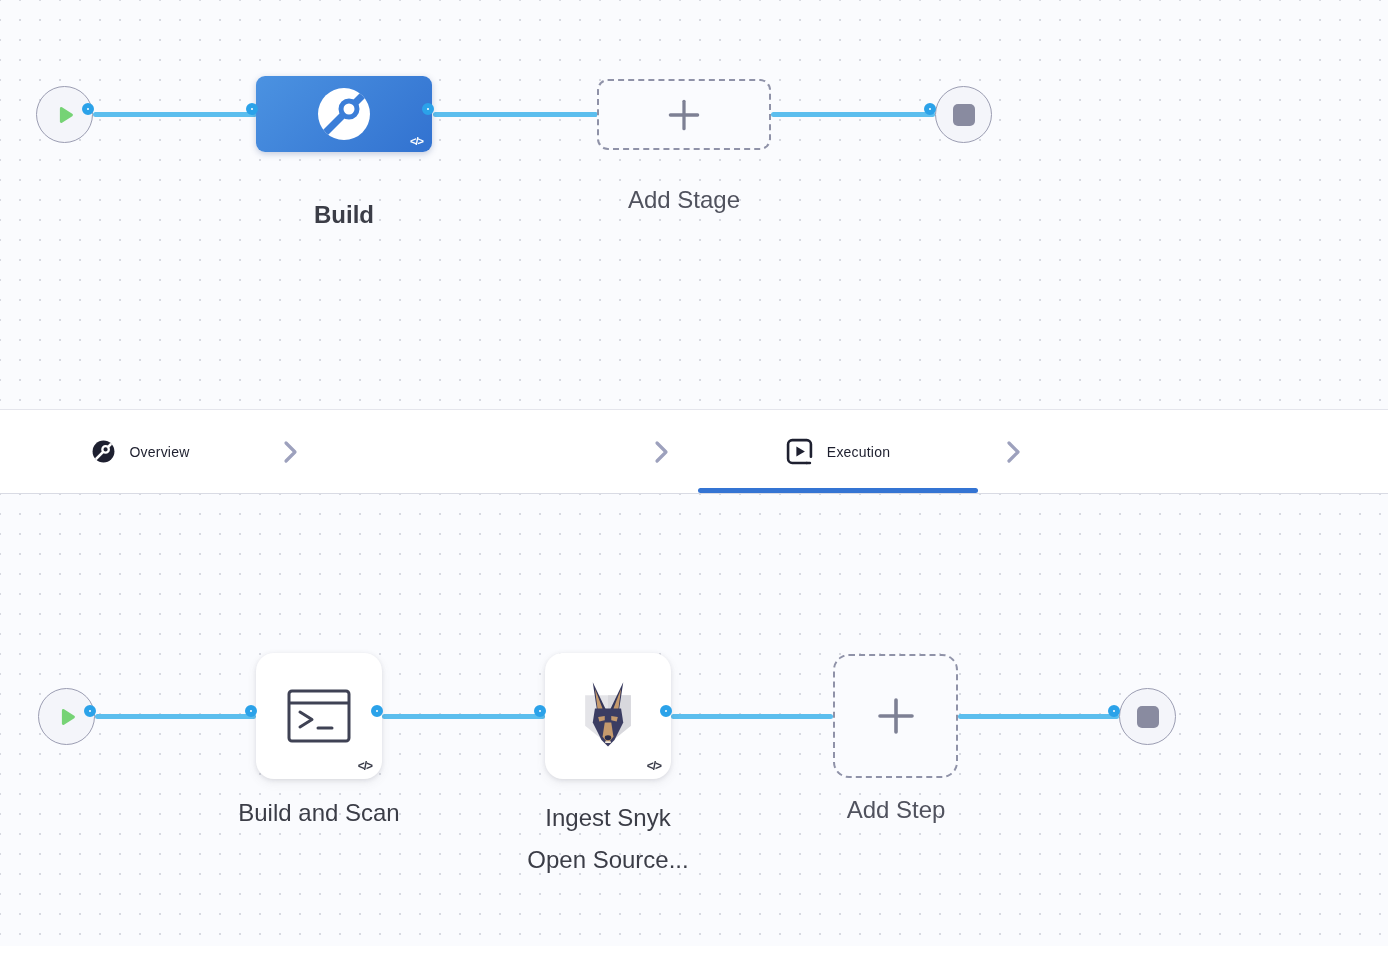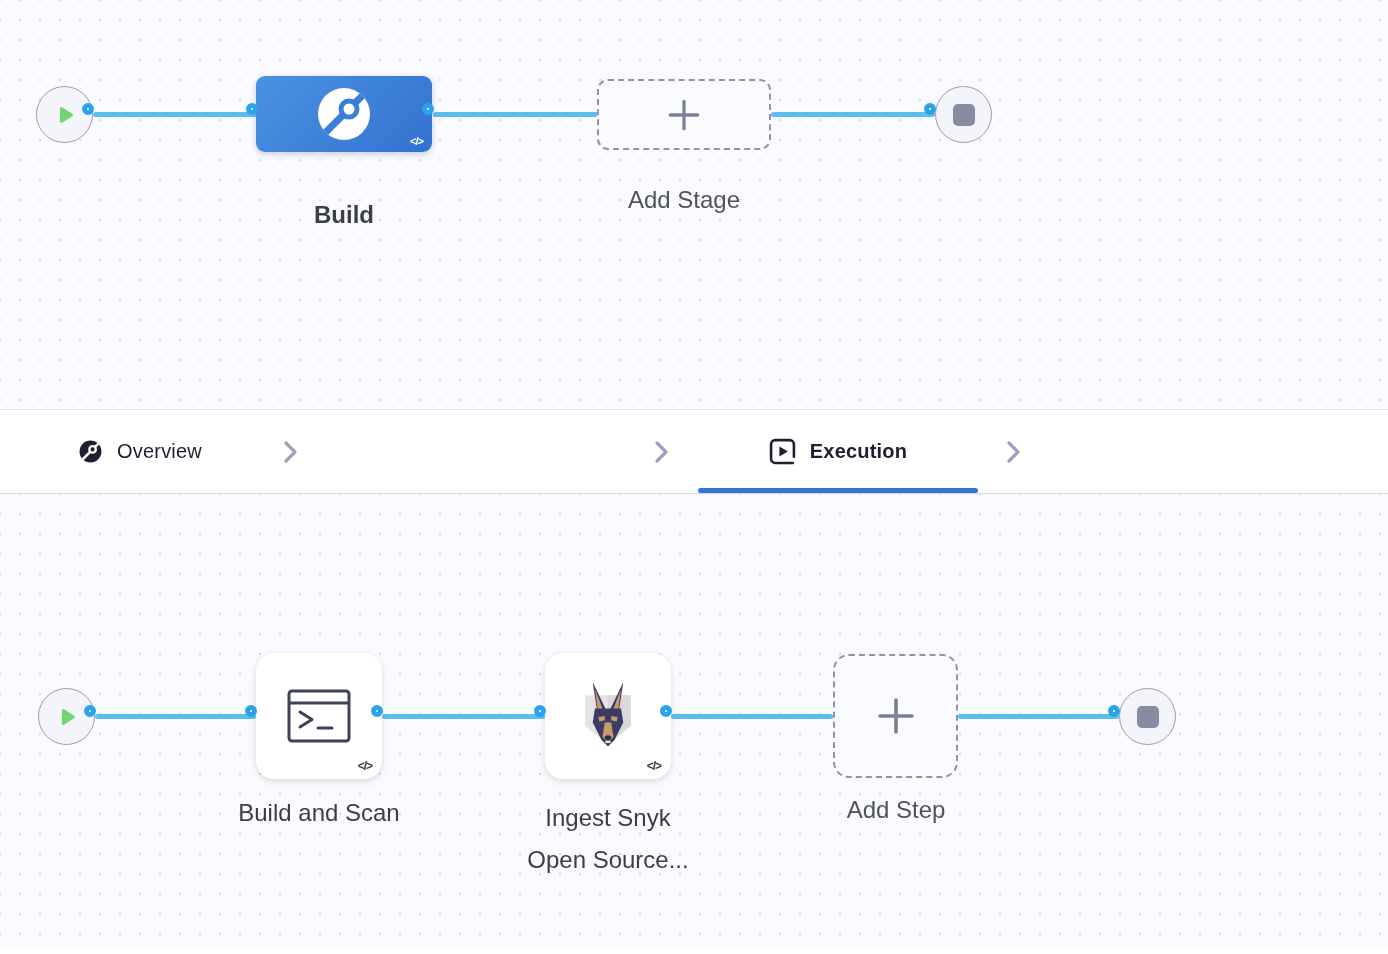--- a/index.html
+++ b/index.html
@@ -49,22 +49,22 @@
   
   .node-label { position:absolute; font-size:24px; color:#3b3d47; text-align:center;
     line-height:32px; z-index:3; }
   .add-label { color:#50525e; }
 
   
   #tab-bar { position:relative; height:85px; background:#ffffff;
     border-top:1px solid #e4e5ec; border-bottom:1px solid #d9dbe4; }
   .tab { position:absolute; top:0; height:83px; width:280px;
     display:flex; align-items:center; justify-content:center; gap:14px; cursor:pointer; }
-  .tab-label { font-size:20px; font-weight:500; color:#1d1f2e; letter-spacing:.2px; }
-  .tab.active .tab-label { font-weight:700;text-align:center; }
+  .tab-label { font-size:14px; font-weight:500; color:#1d1f2e; letter-spacing:.2px; }
+  .tab.active .tab-label { font-weight:400;text-align:center; }
   .tab-underline { position:absolute; left:0; right:0; bottom:0; height:5px;
     background:#3474d3; border-radius:4px; }
   .tab-sep { position:absolute; top:0; height:83px; width:40px;
     display:flex; align-items:center; justify-content:center; }
 </style>
 </head>
 <body>
 
 <div id="stage-canvas" class="canvas">
 

